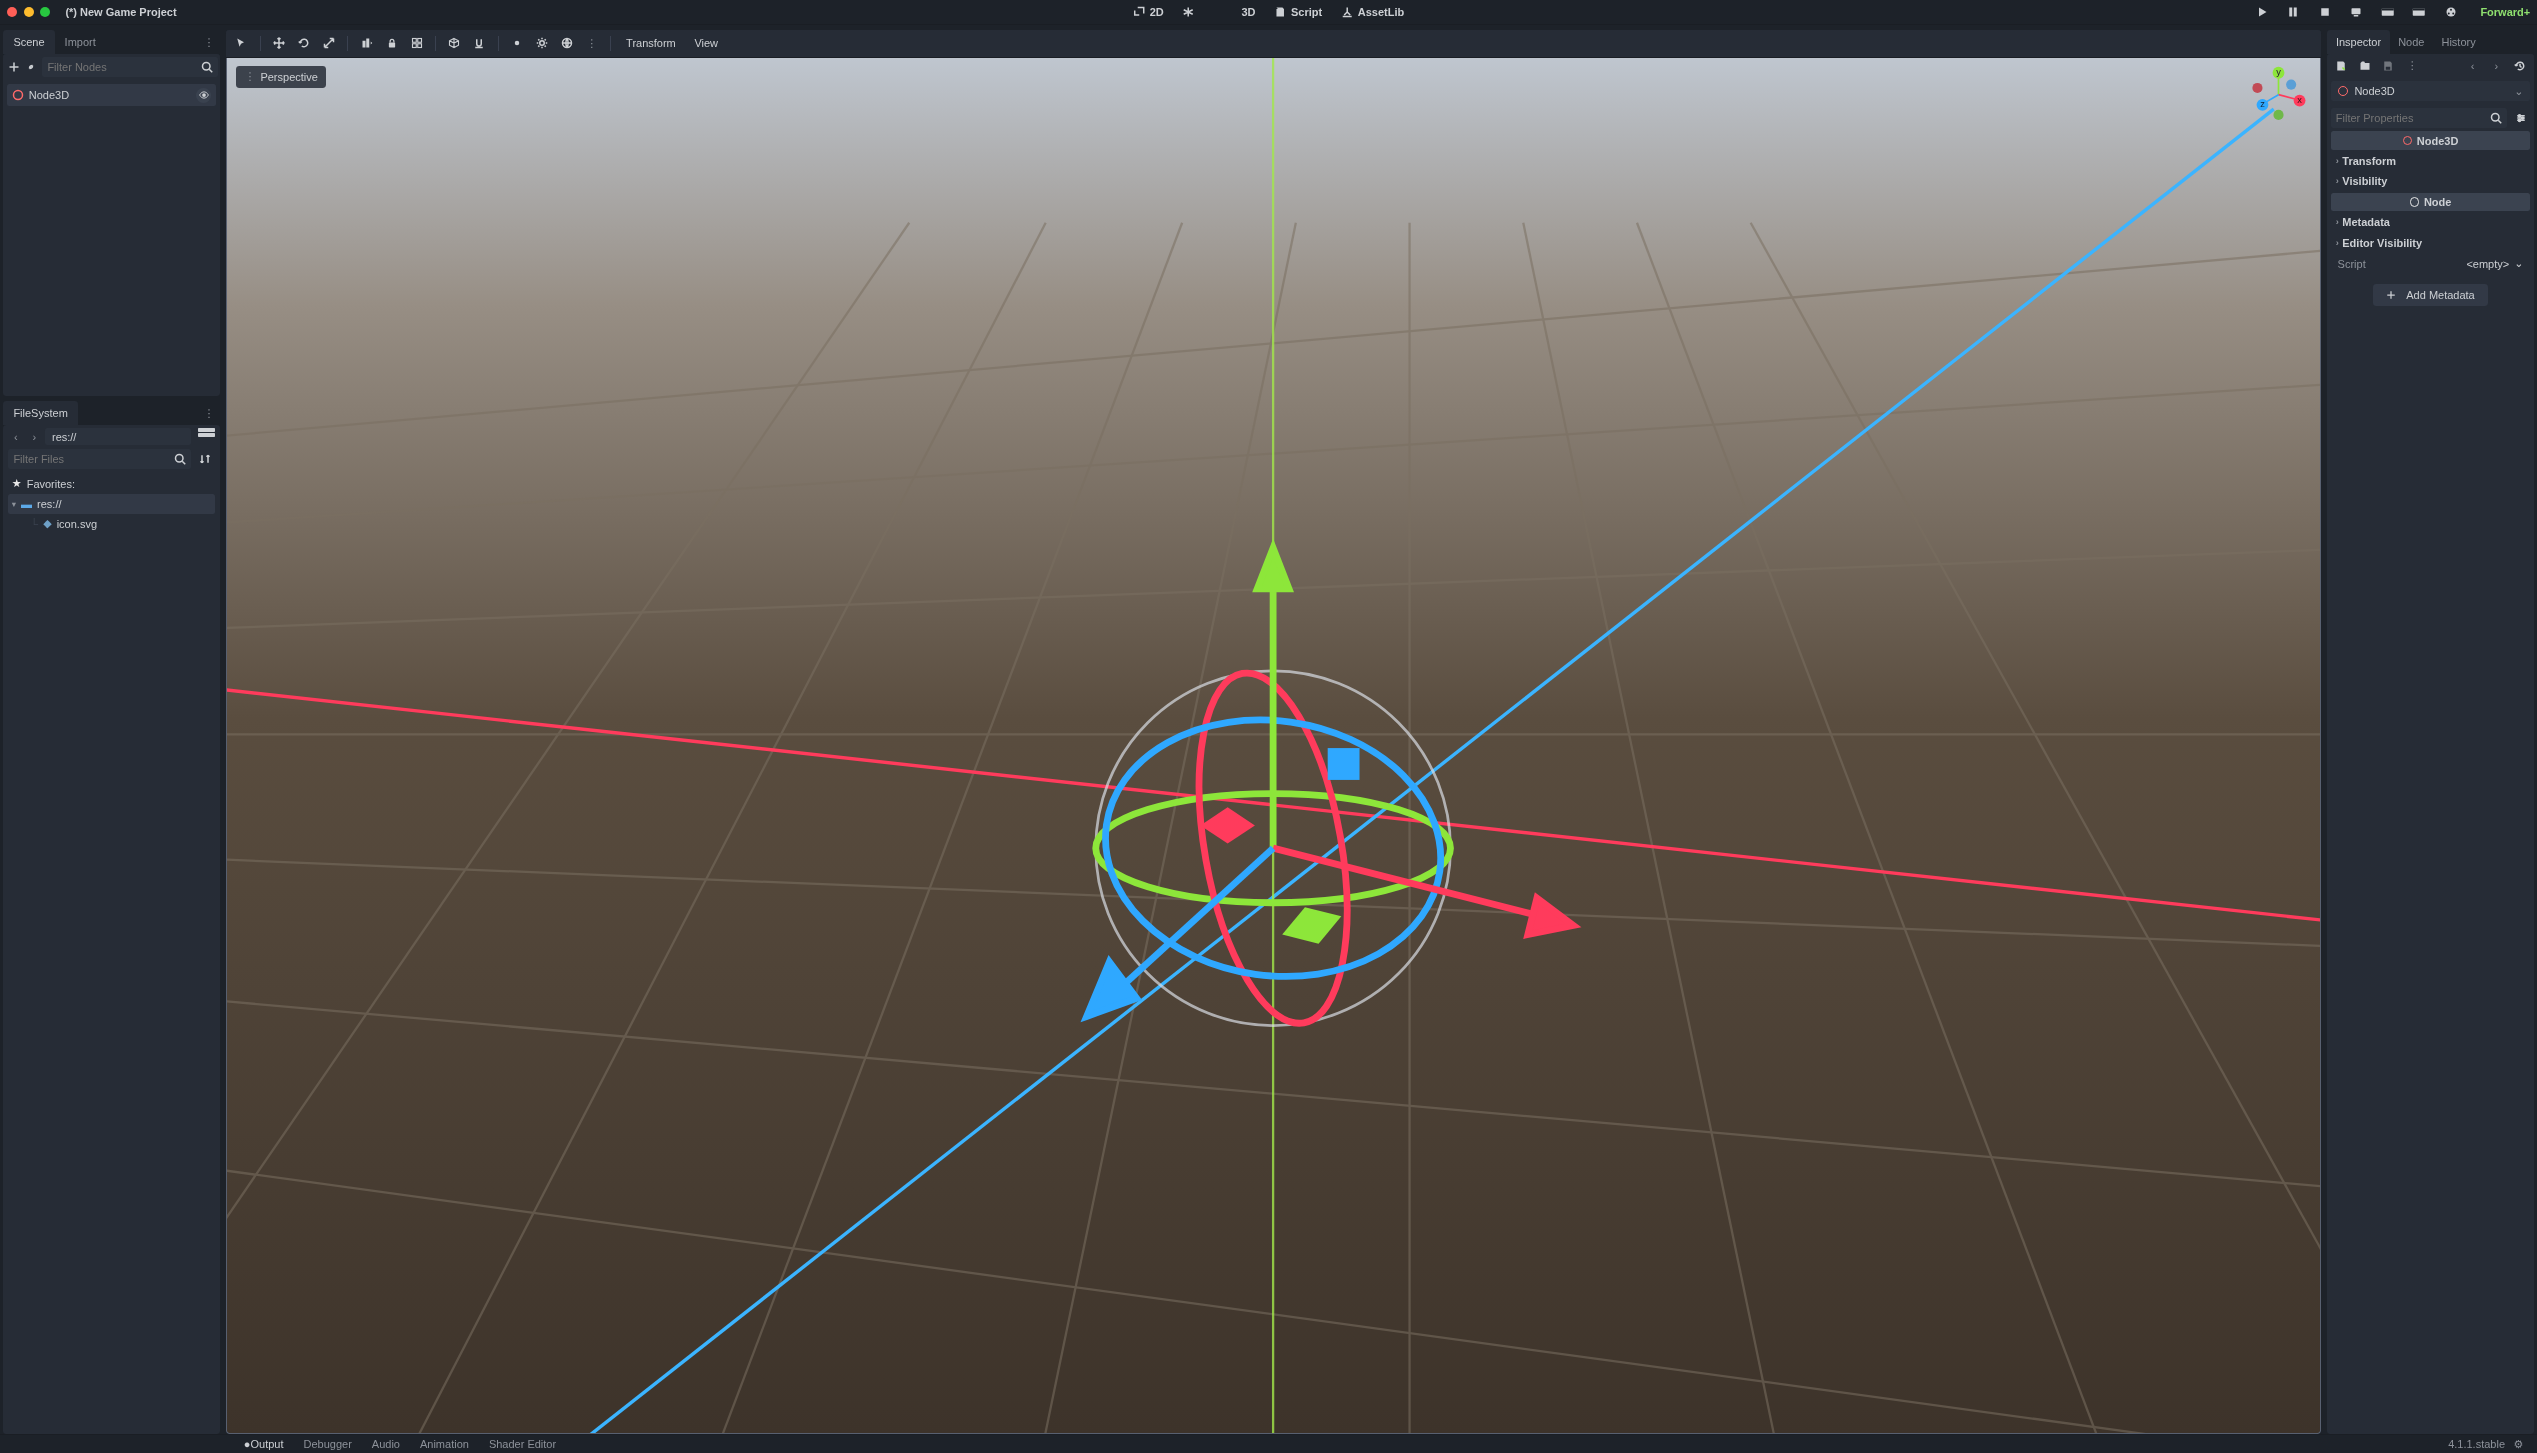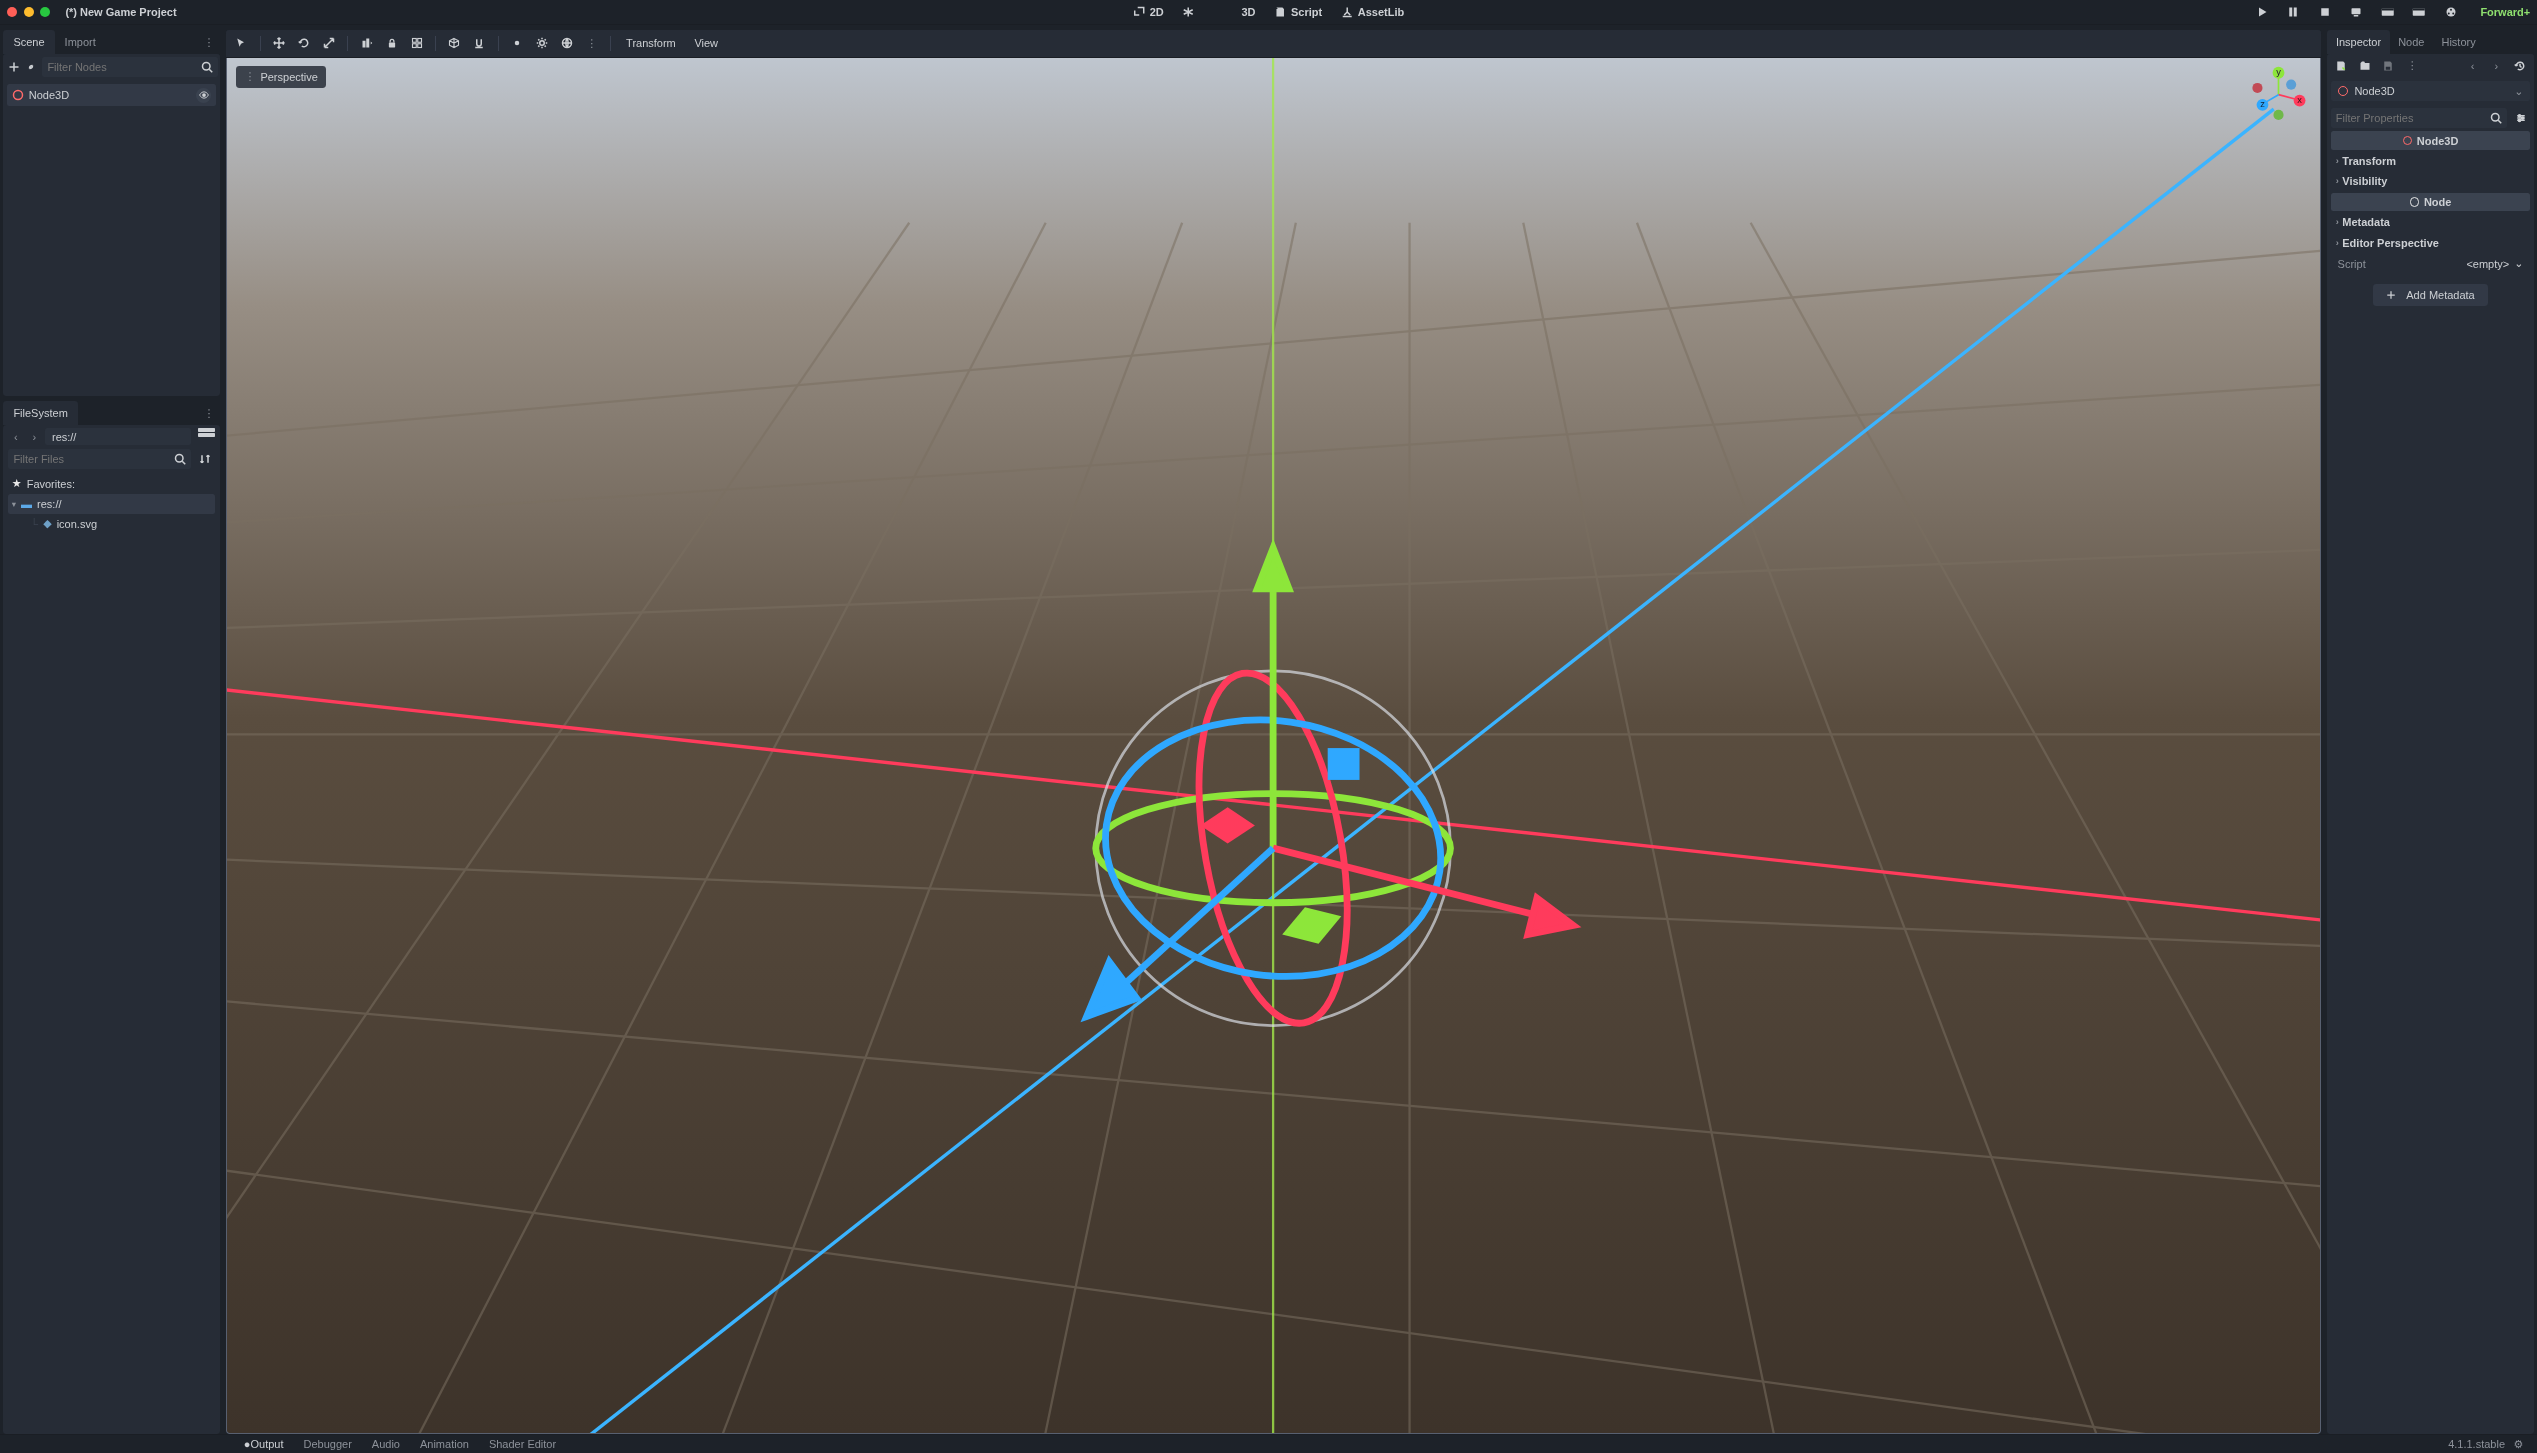--- a/index.html
+++ b/index.html
@@ -549,21 +549,21 @@
         <div class="section-hdr node">
             <span class="ring"></span>
             <span>Node</span>
           </div>
         <div class="fold-row">
             <span class="caret">›</span>
             <span>Metadata</span>
           </div>
         <div class="fold-row">
             <span class="caret">›</span>
-            <span>Editor Perspective</span>
+            <span>Editor Visibility</span>
           </div>
         <div class="kv-row">
           <span class="k">Script</span>
           <span class="v">
               <span>&lt;empty&gt;</span>
               <span>⌄</span>
             </span>
         </div>
         <div class="meta-btn">
           <svg width="10" height="10" viewBox="0 0 16 16" stroke="currentColor" stroke-width="2">

